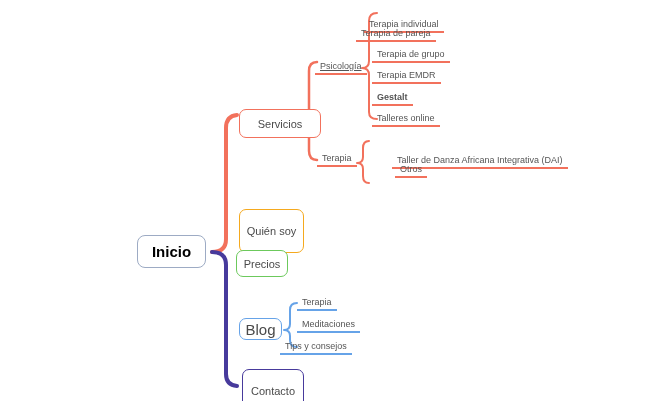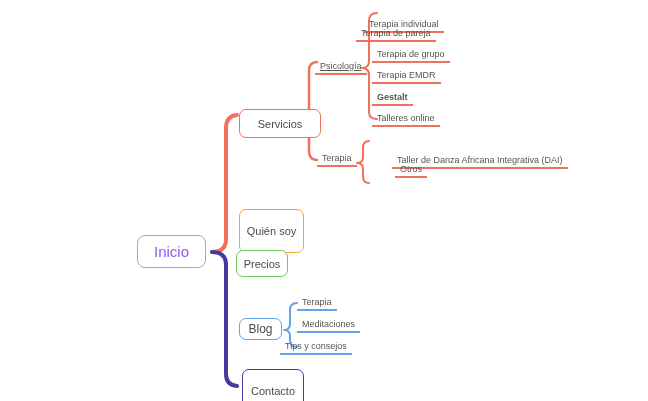--- a/index.html
+++ b/index.html
@@ -10,25 +10,25 @@
   svg.braces{position:absolute;left:0;top:0;width:648px;height:401px;}
   svg.braces path{fill:none;stroke-linecap:round;stroke-linejoin:round;}
 
   .node{
     position:absolute;box-sizing:border-box;background:#ffffff;
     border:1.5px solid #999;border-radius:7px;
     display:flex;align-items:center;justify-content:center;
     font-size:11px;color:#4a4a4a;white-space:nowrap;
   }
   #n-inicio{left:137px;top:235px;width:69px;height:33px;border-color:#9dabc4;border-radius:8px;
-            font-size:15px;font-weight:normal;color:#8b5cf6;}
+            font-size:15px;font-weight:bold;color:#000000;}
   #n-servicios{left:239px;top:109px;width:82px;height:29px;border-color:#f2715c;}
   #n-quiensoy{left:239px;top:209px;width:65px;height:44px;border-color:#f5a91e;}
   #n-precios{left:236px;top:250px;width:52px;height:27px;border-color:#6cc95c;}
-  #n-blog{left:239px;top:318px;width:43px;height:22px;border-color:#66a3e8;font-size:12px;}
+  #n-blog{left:239px;top:318px;width:43px;height:22px;border-color:#66a3e8;font-size:15px;}
   #n-contacto{left:242px;top:369px;width:62px;height:44px;border-color:#473a9c;}
 
   .lbl{
     position:absolute;font-size:9px;line-height:10px;color:#555555;
     padding:0 5px 2px 5px;border-bottom:2px solid #f2715c;white-space:nowrap;
   }
   .lbl.blue{border-bottom-color:#66a3e8;}
 
   #l-psicologia{left:315px;top:61px;text-decoration:underline;}
   #l-talleres{left:317px;top:153px;}

